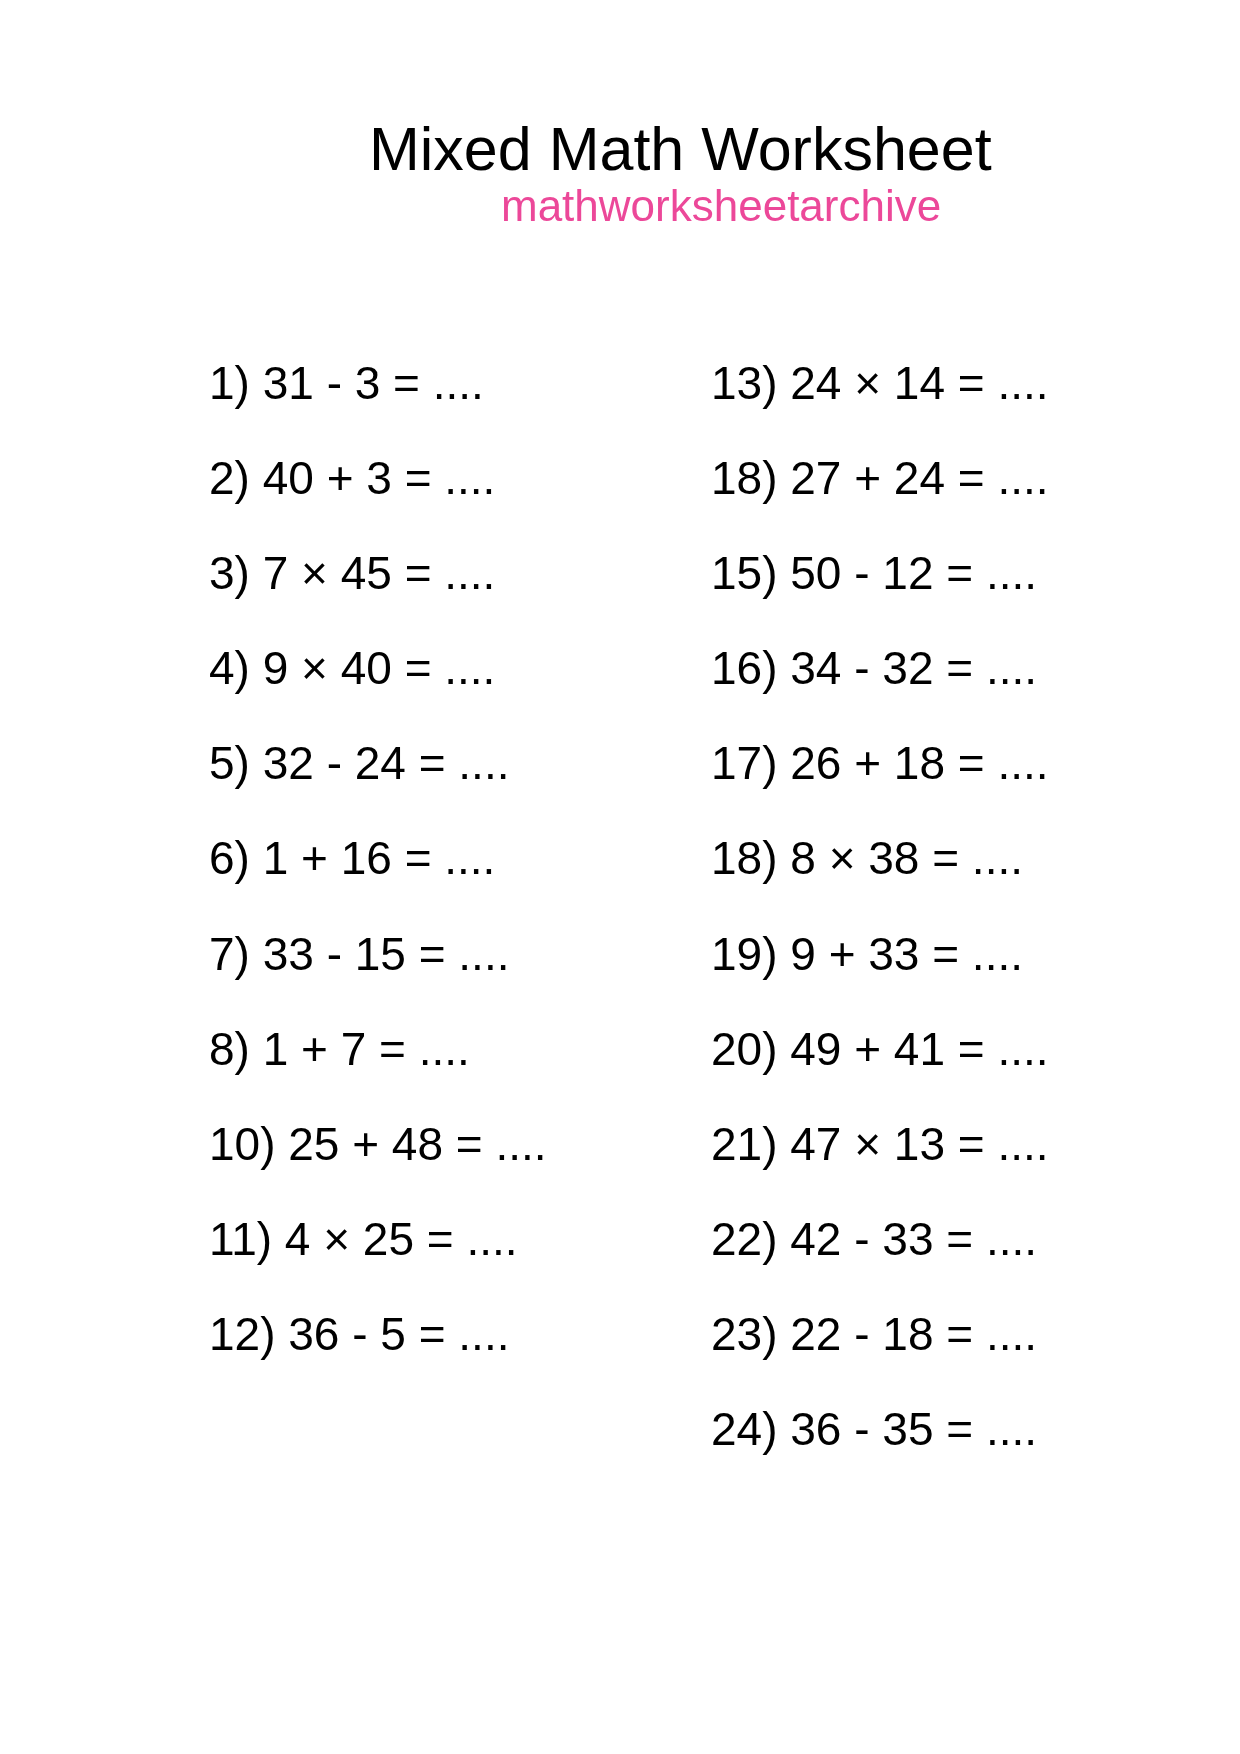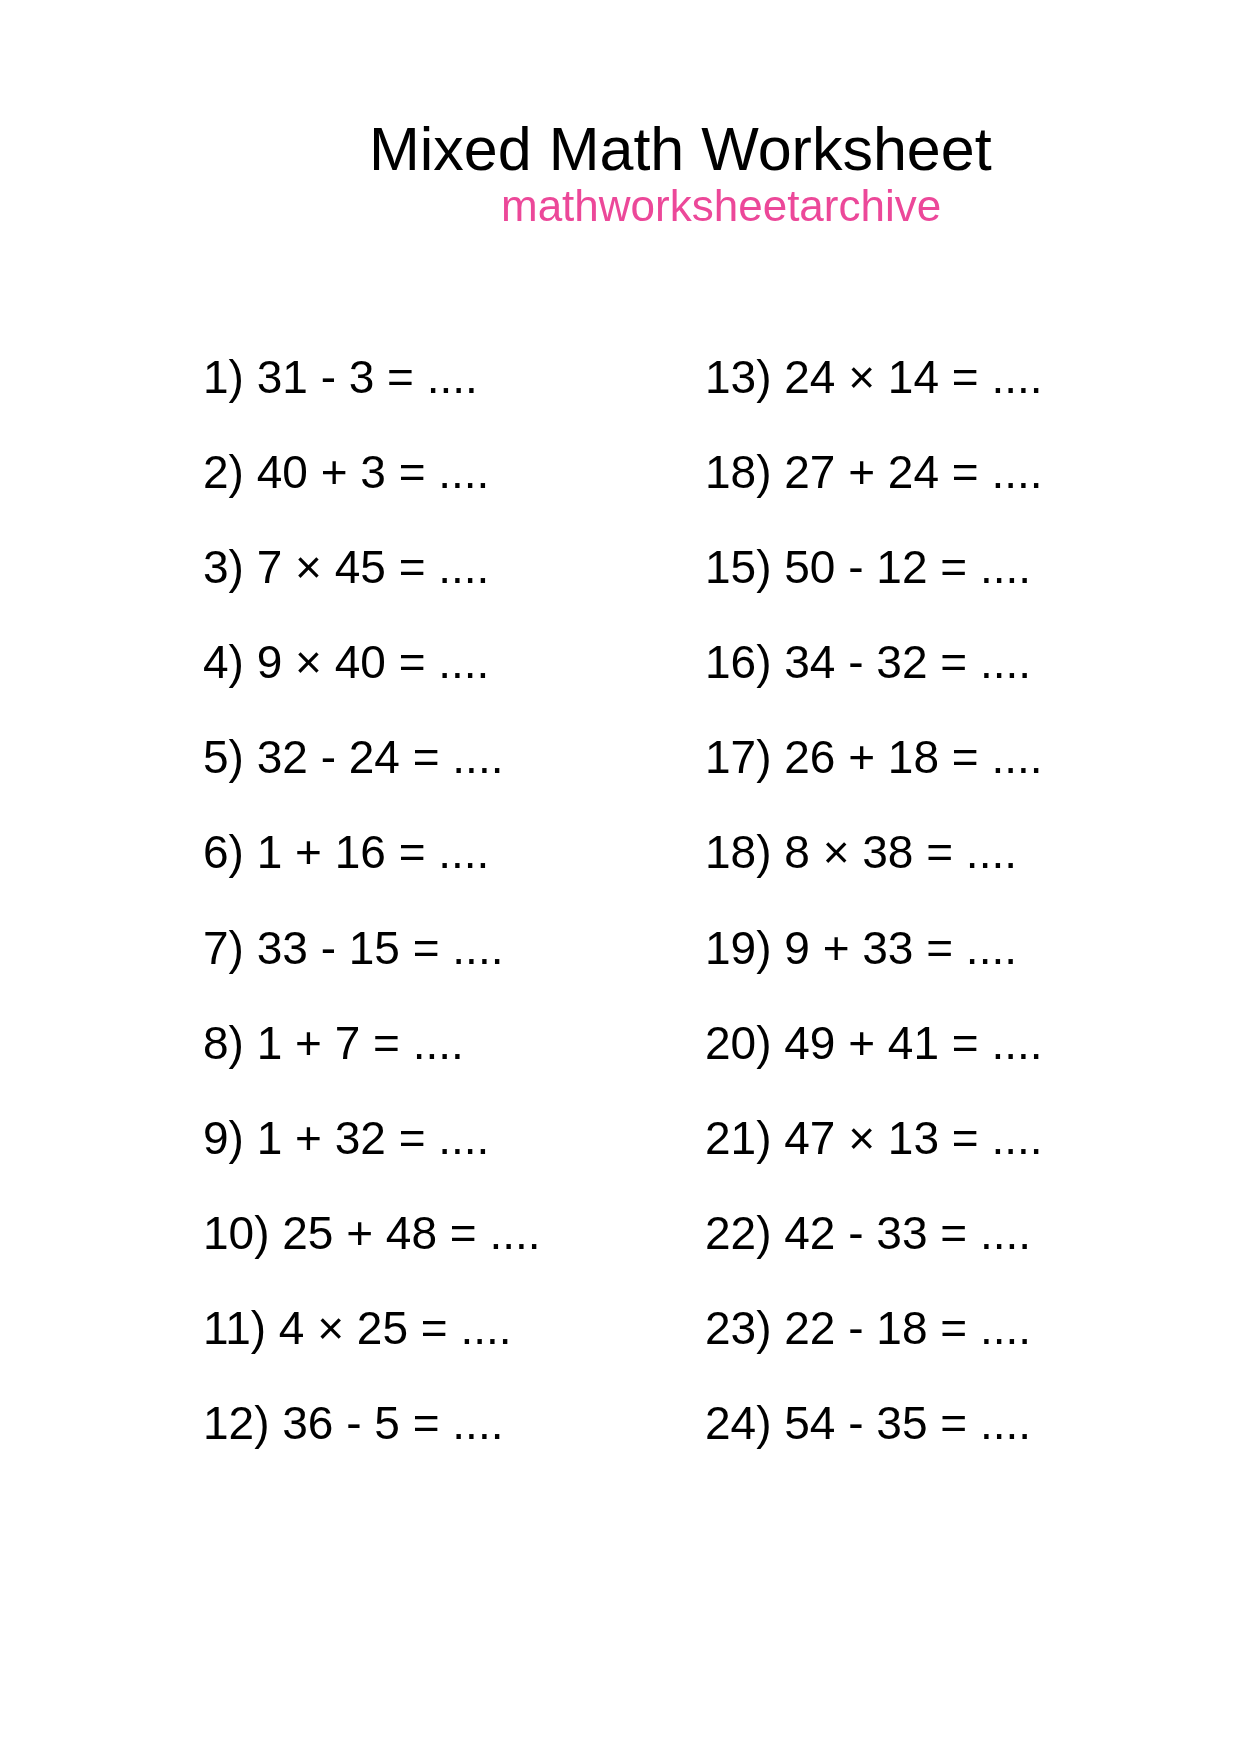--- a/index.html
+++ b/index.html
@@ -31,21 +31,21 @@
       left: 501px;
       top: 184px;
       font-size: 44px;
       line-height: 44px;
       white-space: nowrap;
       color: #ec4899;
     }
     .col {
       position: absolute;
       top: 354px;
-      margin: 0;
+      margin: 6px;
       padding: 0;
       list-style: none;
     }
     .col-left { left: 203px; }
     .col-right { left: 705px; }
     .problem {
       font-size: 46px;
       line-height: 46px;
       height: 95.1px;
       white-space: nowrap;
@@ -60,32 +60,31 @@
 
 <ol class="col col-left">
   <li class="problem">1) 31 - 3 = ....</li>
   <li class="problem">2) 40 + 3 = ....</li>
   <li class="problem">3) 7 × 45 = ....</li>
   <li class="problem">4) 9 × 40 = ....</li>
   <li class="problem">5) 32 - 24 = ....</li>
   <li class="problem">6) 1 + 16 = ....</li>
   <li class="problem">7) 33 - 15 = ....</li>
   <li class="problem">8) 1 + 7 = ....</li>
-  <li class="problem">9) 1 + 32 = ....</li>
   <li class="problem">10) 25 + 48 = ....</li>
   <li class="problem">11) 4 × 25 = ....</li>
   <li class="problem">12) 36 - 5 = ....</li>
 </ol>
 
 <ol class="col col-right">
   <li class="problem">13) 24 × 14 = ....</li>
   <li class="problem">18) 27 + 24 = ....</li>
   <li class="problem">15) 50 - 12 = ....</li>
   <li class="problem">16) 34 - 32 = ....</li>
   <li class="problem">17) 26 + 18 = ....</li>
   <li class="problem">18) 8 × 38 = ....</li>
   <li class="problem">19) 9 + 33 = ....</li>
   <li class="problem">20) 49 + 41 = ....</li>
   <li class="problem">21) 47 × 13 = ....</li>
   <li class="problem">22) 42 - 33 = ....</li>
   <li class="problem">23) 22 - 18 = ....</li>
-  <li class="problem">24) 54 - 35 = ....</li>
+  <li class="problem">24) 36 - 35 = ....</li>
 </ol>
 
 </body></html>

